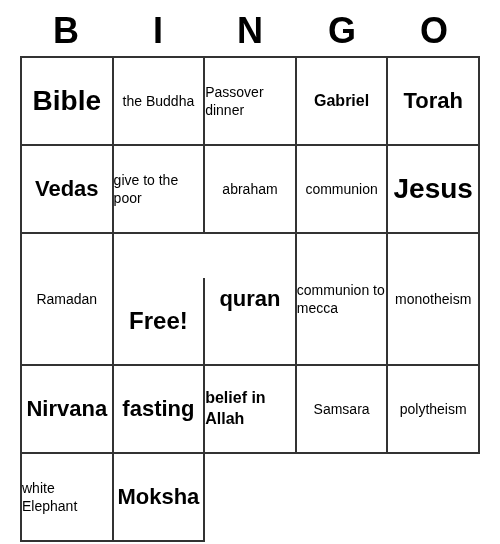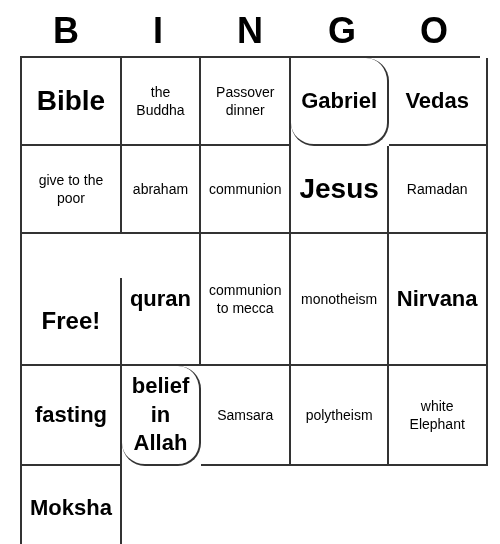--- a/index.html
+++ b/index.html
@@ -33,33 +33,32 @@
       border-left: 2px solid #333;
       border-top: 2px solid #333;
     }
     .bingo-cell {
       border-right: 2px solid #333;
       border-bottom: 2px solid #333;
       min-height: 88px;
       display: flex;
       align-items: center;
       justify-content: center;
-      text-align: center;
-      padding: 6px 8px;
+      text-align: left;
+      padding: 6px 0;
       font-size: 14px;
       line-height: 1.3;
     }
     .bingo-cell.large {
       font-size: 22px;
       font-weight: bold;
     }
     .bingo-cell.medium {
-      font-size: 22px;
+      font-size: 16px;
       font-weight: bold;
-      border-radius: 23px;
     }
     .bingo-cell.xlarge {
       font-size: 28px;
       font-weight: bold;
     }
     .bingo-cell.free {
       font-size: 24px;
       font-weight: bold;
       margin-top: 44px;
     }
@@ -73,20 +72,21 @@
     <span>I</span>
     <span>N</span>
     <span>G</span>
     <span>O</span>
   </div>
   <div class="bingo-grid">
   <div class="bingo-cell xlarge">Bible</div>
       <div class="bingo-cell">the Buddha</div>
       <div class="bingo-cell">Passover dinner</div>
       <div class="bingo-cell medium">Gabriel</div>
+      <div class="bingo-cell large">Torah</div>
       <div class="bingo-cell large">Vedas</div>
       <div class="bingo-cell">give to the poor</div>
       <div class="bingo-cell">abraham</div>
       <div class="bingo-cell">communion</div>
       <div class="bingo-cell xlarge">Jesus</div>
       <div class="bingo-cell">Ramadan</div>
       <div class="bingo-cell free">Free!</div>
       <div class="bingo-cell large">quran</div>
       <div class="bingo-cell">communion to mecca</div>
       <div class="bingo-cell">monotheism</div>

